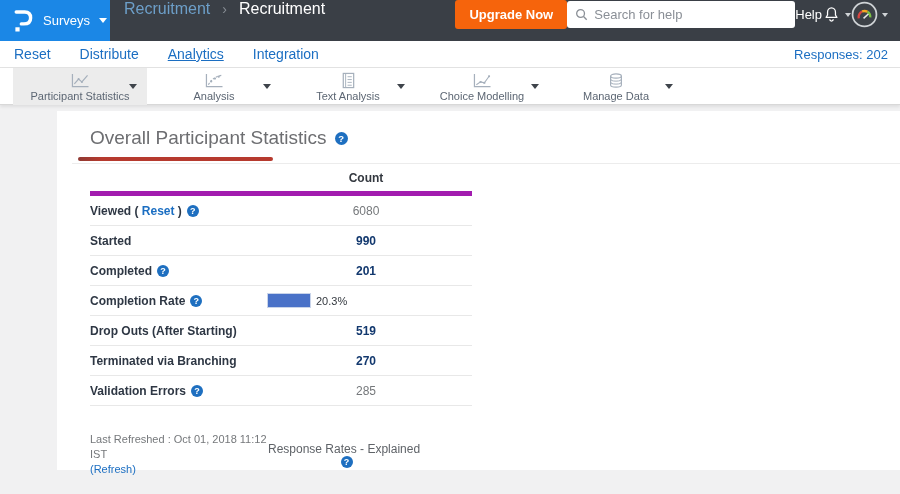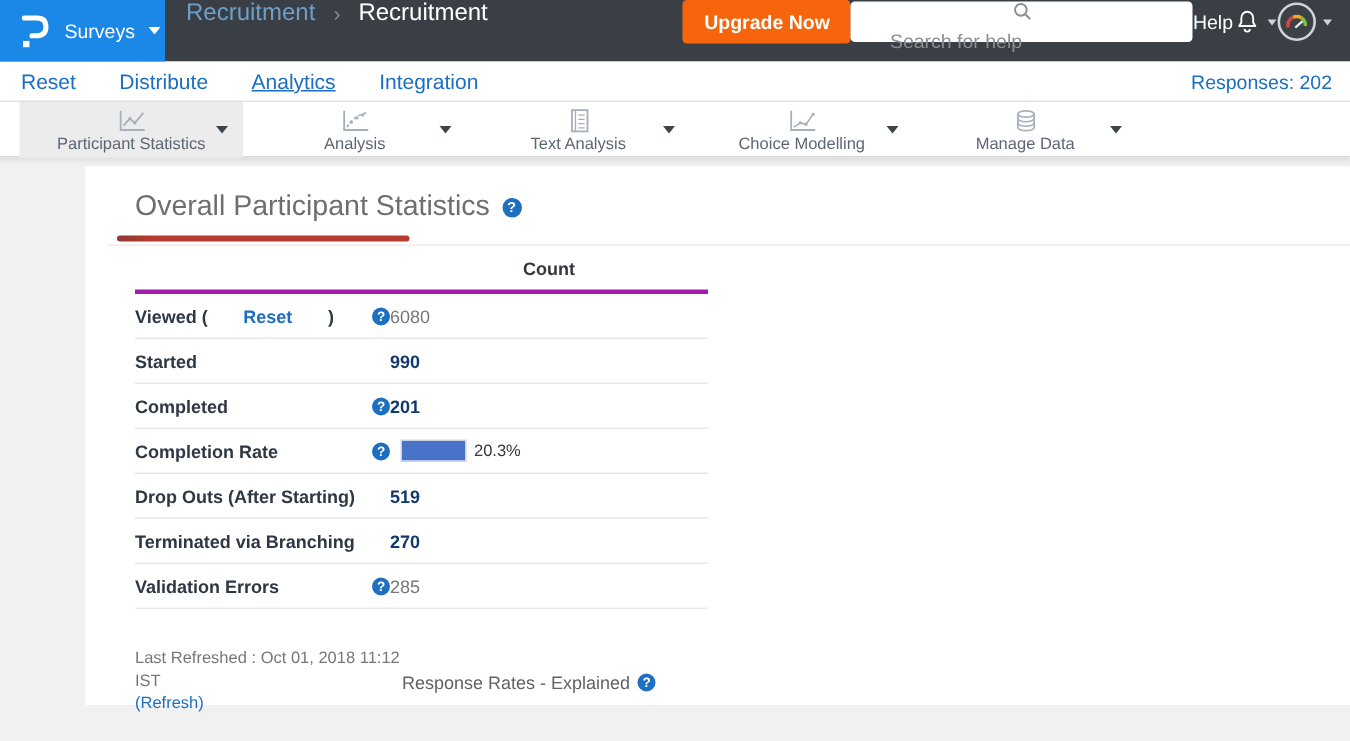--- a/index.html
+++ b/index.html
@@ -11,72 +11,72 @@
   .brand { width:110px; height:41px; background:#1b87e6; display:flex; align-items:center; padding:0 10px 0 12px; gap:9px; cursor:pointer; }
   .brand-label { color:#fff; font-size:13px; }
   .caret { width:0; height:0; border-left:4px solid transparent; border-right:4px solid transparent; border-top:5px solid #fff; display:inline-block; }
   .caret.sm { border-left-width:3.5px; border-right-width:3.5px; border-top-width:4px; border-top-color:#cfd3d6; }
   .breadcrumb { display:flex; align-items:center; gap:12px; margin-left:14px; }
   .crumb-parent { color:#6d9fc9; font-size:16px; cursor:pointer; }
   .crumb-sep { color:#878d94; font-size:14px; }
   .crumb-current { color:#ffffff; font-size:16px; }
   .topbar-right { margin-left:auto; display:flex; align-items:center; padding-right:12px; }
   .upgrade-btn { background:#f6640c; color:#fff; border:none; border-radius:3px; font-size:13px; font-weight:bold; padding:7px 14px; cursor:pointer; font-family:inherit; }
-  .searchbox { display:flex; align-items:center; background:#fff; border-radius:3px; height:27px; width:228px; padding:0 8px; gap:6px;flex-direction:column; }
+  .searchbox { display:flex; align-items:center; background:#fff; border-radius:3px; height:27px; width:228px; padding:0 8px; gap:6px; }
   .searchbox input { border:none; outline:none; flex:1; font-size:13px; color:#444; font-family:inherit; background:transparent; }
   .searchbox input::placeholder { color:#8a8f96; }
   .help-label { color:#fff; font-size:13px; cursor:pointer; }
   .bell-wrap, .avatar-wrap { display:flex; align-items:center; gap:4px; cursor:pointer; }
 
   
   .navrow { height:27px; background:#fff; border-bottom:1px solid #e3e3e3; display:flex; align-items:center; padding:0 12px 0 14px; }
   .nav-items { display:flex; gap:29px; }
   .nav-item { color:#1b6ec2; font-size:14px; cursor:pointer; text-decoration:none; }
   .nav-item.active { text-decoration:underline; }
   .responses { margin-left:auto; color:#1b6ec2; font-size:13px; }
 
   
   .toolbar { height:37px; background:#fff; border-bottom:1px solid #d8d8d8; box-shadow:0 2px 3px rgba(0,0,0,0.08); display:flex; padding-left:13px; position:relative; z-index:2; }
-  .tool-btn { width:149px; height:37px; display:flex; flex-direction:column; align-items:center; justify-content:center; position:relative; cursor:pointer; }
+  .tool-btn { width:134px; height:37px; display:flex; flex-direction:column; align-items:center; justify-content:center; position:relative; cursor:pointer; }
   .tool-btn.selected { background:#ececec; }
   .tool-btn .tool-label { font-size:11px; color:#5c6673; margin-top:1px; }
   .tool-btn .tool-icon { height:17px; display:flex; align-items:flex-end; }
   .tool-caret { position:absolute; right:10px; top:16px; width:0; height:0; border-left:4px solid transparent; border-right:4px solid transparent; border-top:5px solid #3f444b; }
 
   
   .page { padding:6px 0 0 57px; }
   .panel { width:851px; height:359px; background:#fff; position:relative;padding-left:15px; }
   .panel-head { padding:16px 0 0 18px; display:flex; align-items:center; gap:8px; }
   .panel-title { color:#6d6e71; font-size:19px; }
   .help-icon { display:inline-block; width:13px; height:13px; border-radius:50%; background:#1e6fc0; color:#fff; font-size:9.5px; font-weight:bold; text-align:center; line-height:13px; cursor:pointer; }
   .help-icon.sm { width:12px; height:12px; font-size:9px; line-height:12px; margin-left:5px; }
   .red-underline { position:absolute; left:21px; top:46px; width:195px; height:4px; border-radius:2px; background:linear-gradient(90deg,#8f3a33,#b63a2e 12%,#b63a2e); }
   .panel-divider { border-top:1px solid #ececec; margin-top:14px; }
 
   
   .stats-table { margin-left:18px; width:382px; }
-  .thead { display:flex; height:32px; align-items:center; border-bottom:3px solid #a21caf; }
+  .thead { display:flex; height:32px; align-items:center; border-bottom:5px solid #a21caf; }
   .thead .spacer { flex:1; }
   .count-col { width:212px; text-align:center; font-size:12px; font-weight:bold; color:#33383f; }
   .trow { display:flex; height:30px; align-items:center; border-bottom:1px solid #e8e8e8; }
-  .tlabel { flex:1; font-size:12px; font-weight:bold; color:#2e3744; display:flex; align-items:center;justify-content:space-between; }
+  .tlabel { flex:1; font-size:12px; font-weight:bold; color:#2e3744; display:flex; align-items:center; }
   .tlabel .link { color:#1b6ec2; cursor:pointer; text-decoration:none; font-weight:bold; white-space:pre; }
   .tlabel .pre { white-space:pre; }
-  .tvalue { width:212px; text-align:left; font-size:12px; }
+  .tvalue { width:212px; text-align:center; font-size:12px; }
   .tvalue.muted { color:#75787b; }
   .tvalue.strong { color:#12386e; font-weight:bold; }
   .barcell { display:flex; align-items:center; text-align:center; gap:6px; padding-left:8px; }
   .bar { width:42px; height:13px; background:#4a72c8; outline:1px solid #c9d4ea; display:inline-block; }
   .barpct { font-size:11px; color:#33383f; }
 
   
   .tfoot { margin:26px 0 0 18px; display:flex; align-items:center; }
   .refresh-block { width:178px; font-size:11px; color:#75787b; line-height:15px; }
   .refresh-link { color:#1b6ec2; cursor:pointer; }
-  .rates-block { margin-left:0; font-size:12px; color:#5f6368; display:flex; align-items:center; padding-top:1px; }
+  .rates-block { margin-left:0; font-size:12px; color:#5f6368; display:flex; align-items:center; padding-top:1px;flex-direction:column; }
 
   svg { display:block; }
 </style>
 </head>
 <body>
 
 <div class="topbar">
   <div class="brand">
     <span>
       <svg width="22" height="27" viewBox="0 0 26 30">

